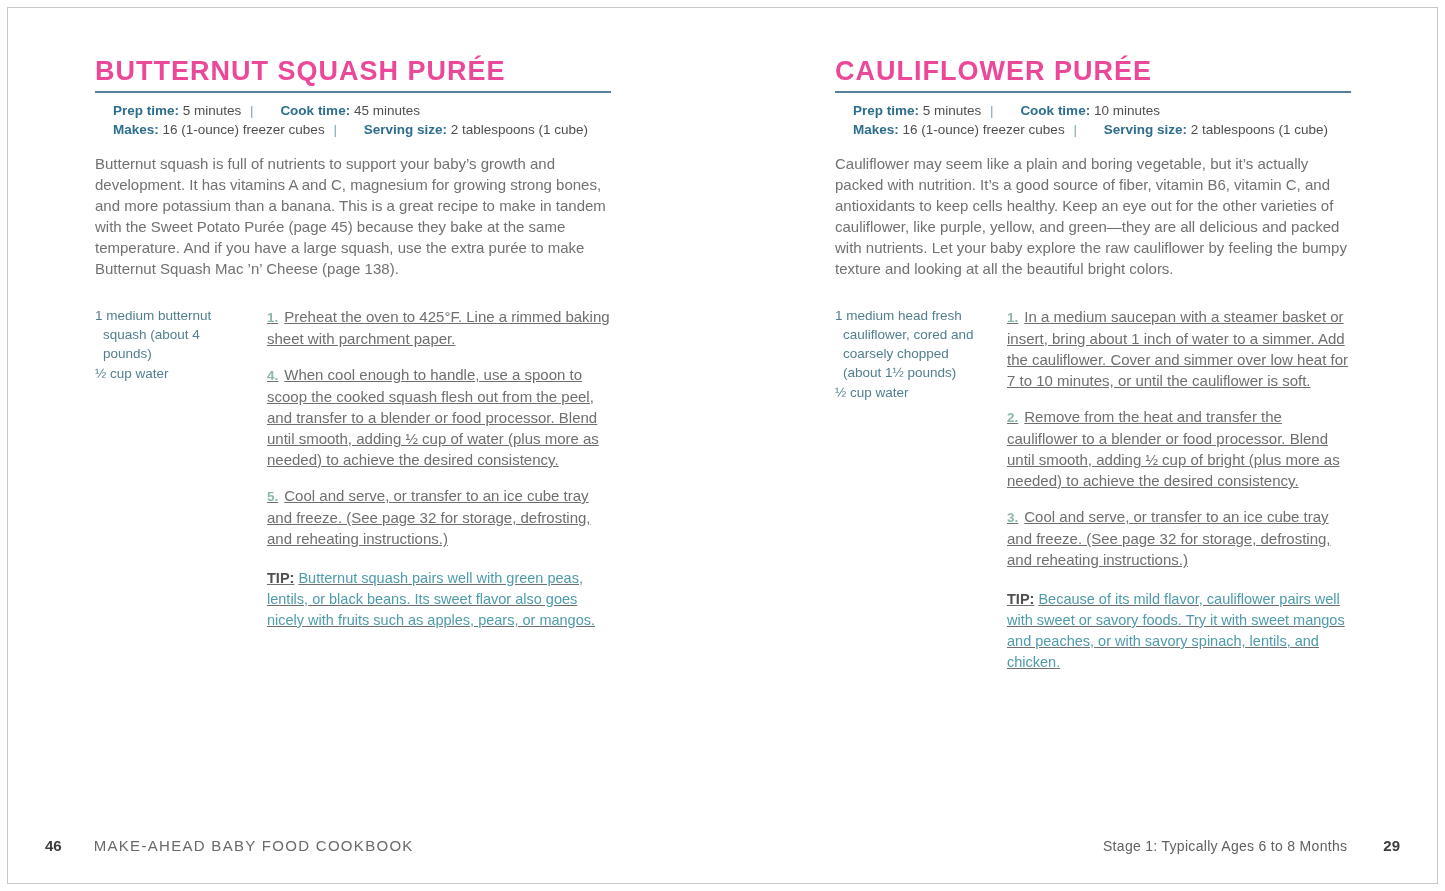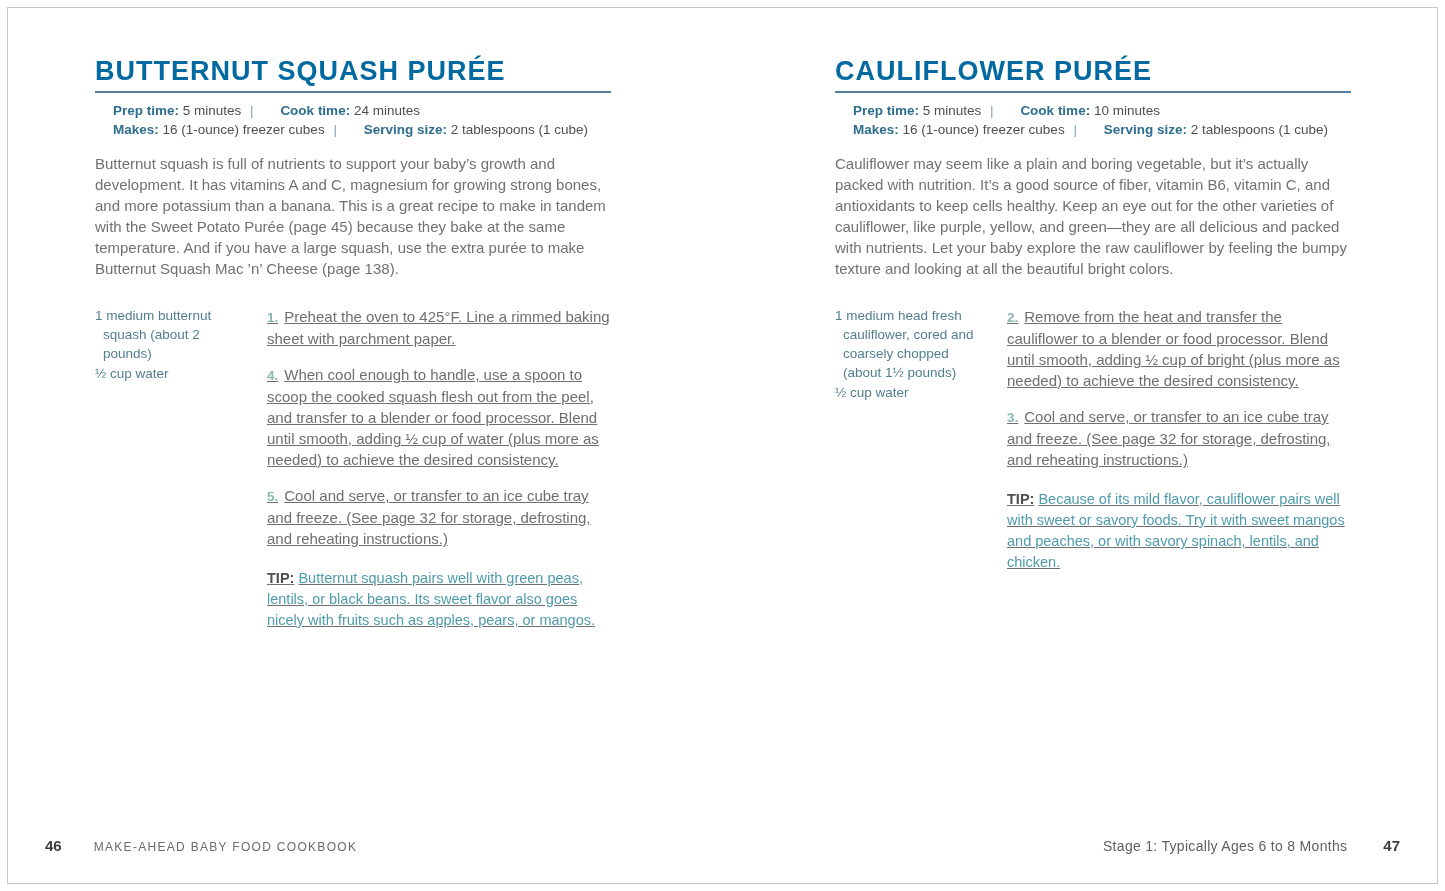--- a/index.html
+++ b/index.html
@@ -28,21 +28,21 @@
   }
   .page.left  { left: 95px; }
   .page.right { left: 835px; }
 
   .title {
     margin: 0;
     font-size: 27px;
     line-height: 30px;
     font-weight: bold;
     letter-spacing: 1px;
-    color: #0369a1;
+    color: #ec4899;
   }
   .rule {
     margin-top: 5px;
     border-top: 2px solid #53809e;
   }
   .meta {
     margin-top: 8px;
     font-size: 13.5px;
     line-height: 19px;
     color: #4f4f4f;
@@ -118,21 +118,21 @@
   }
   .footer-left {
     position: absolute;
     left: 45px;
     top: 0;
     display: flex;
     align-items: baseline;
   }
   .footer-left .book-label {
     margin-left: 32px;
-    font-size: 12px;
+    font-size: 15px;
     letter-spacing: 1.3px;
     color: #6a6a6a;
   }
   .footer-right {
     position: absolute;
     right: 45px;
     top: 0;
     display: flex;
     align-items: baseline;
   }
@@ -151,34 +151,34 @@
 
   <section class="page left">
     <h1 class="title">BUTTERNUT SQUASH PURÉE</h1>
     <div class="rule"></div>
     <div class="meta">
       <p>
         <span class="ml">Prep time:</span>
         <span class="mv">5 minutes</span>
         <span class="sep">|</span>
         <span class="ml">Cook time:</span>
-        <span class="mv">24 minutes</span>
+        <span class="mv">45 minutes</span>
       </p>
       <p>
         <span class="ml">Makes:</span>
         <span class="mv">16 (1-ounce) freezer cubes</span>
         <span class="sep">|</span>
         <span class="ml">Serving size:</span>
         <span class="mv">2 tablespoons (1 cube)</span>
       </p>
     </div>
     <p class="intro">Butternut squash is full of nutrients to support your baby’s growth and development. It has vitamins A and C, magnesium for growing strong bones, and more potassium than a banana. This is a great recipe to make in tandem with the Sweet Potato Purée (page 45) because they bake at the same temperature. And if you have a large squash, use the extra purée to make Butternut Squash Mac ’n’ Cheese (page 138).</p>
     <div class="cols">
       <ul class="ingredients">
-        <li>1 medium butternut squash (about 2 pounds)</li>
+        <li>1 medium butternut squash (about 4 pounds)</li>
         <li>½ cup water</li>
       </ul>
       <div class="steps">
         <p class="step"><span class="num">1.</span><span>Preheat the oven to 425°F. Line a rimmed baking sheet with parchment paper.</span></p>
         <p class="step"><span class="num">4.</span><span>When cool enough to handle, use a spoon to scoop the cooked squash flesh out from the peel, and transfer to a blender or food processor. Blend until smooth, adding ½ cup of water (plus more as needed) to achieve the desired consistency.</span></p>
         <p class="step"><span class="num">5.</span><span>Cool and serve, or transfer to an ice cube tray and freeze. (See page 32 for storage, defrosting, and reheating instructions.)</span></p>
         <p class="tip"><span class="tip-label">TIP:</span><span class="tip-text">Butternut squash pairs well with green peas, lentils, or black beans. Its sweet flavor also goes nicely with fruits such as apples, pears, or mangos.</span></p>
       </div>
     </div>
   </section>
@@ -202,30 +202,31 @@
         <span class="mv">2 tablespoons (1 cube)</span>
       </p>
     </div>
     <p class="intro">Cauliflower may seem like a plain and boring vegetable, but it’s actually packed with nutrition. It’s a good source of fiber, vitamin B6, vitamin C, and antioxidants to keep cells healthy. Keep an eye out for the other varieties of cauliflower, like purple, yellow, and green—they are all delicious and packed with nutrients. Let your baby explore the raw cauliflower by feeling the bumpy texture and looking at all the beautiful bright colors.</p>
     <div class="cols">
       <ul class="ingredients">
         <li>1 medium head fresh cauliflower, cored and coarsely chopped (about 1½ pounds)</li>
         <li>½ cup water</li>
       </ul>
       <div class="steps">
+        <p class="step"><span class="num">1.</span><span>In a medium saucepan with a steamer basket or insert, bring about 1 inch of water to a simmer. Add the cauliflower. Cover and simmer over low heat for 7 to 10 minutes, or until the cauliflower is soft.</span></p>
         <p class="step"><span class="num">2.</span><span>Remove from the heat and transfer the cauliflower to a blender or food processor. Blend until smooth, adding ½ cup of bright (plus more as needed) to achieve the desired consistency.</span></p>
         <p class="step"><span class="num">3.</span><span>Cool and serve, or transfer to an ice cube tray and freeze. (See page 32 for storage, defrosting, and reheating instructions.)</span></p>
         <p class="tip"><span class="tip-label">TIP:</span><span class="tip-text">Because of its mild flavor, cauliflower pairs well with sweet or savory foods. Try it with sweet mangos and peaches, or with savory spinach, lentils, and chicken.</span></p>
       </div>
     </div>
   </section>
 
   <div class="footer">
     <div class="footer-left">
       <span class="pgnum">46</span>
       <span class="book-label">MAKE-AHEAD BABY FOOD COOKBOOK</span>
     </div>
     <div class="footer-right">
       <span class="stage-label">Stage 1: Typically Ages 6 to 8 Months</span>
-      <span class="pgnum">47</span>
+      <span class="pgnum">29</span>
     </div>
   </div>
 </div>
 
 </body></html>

